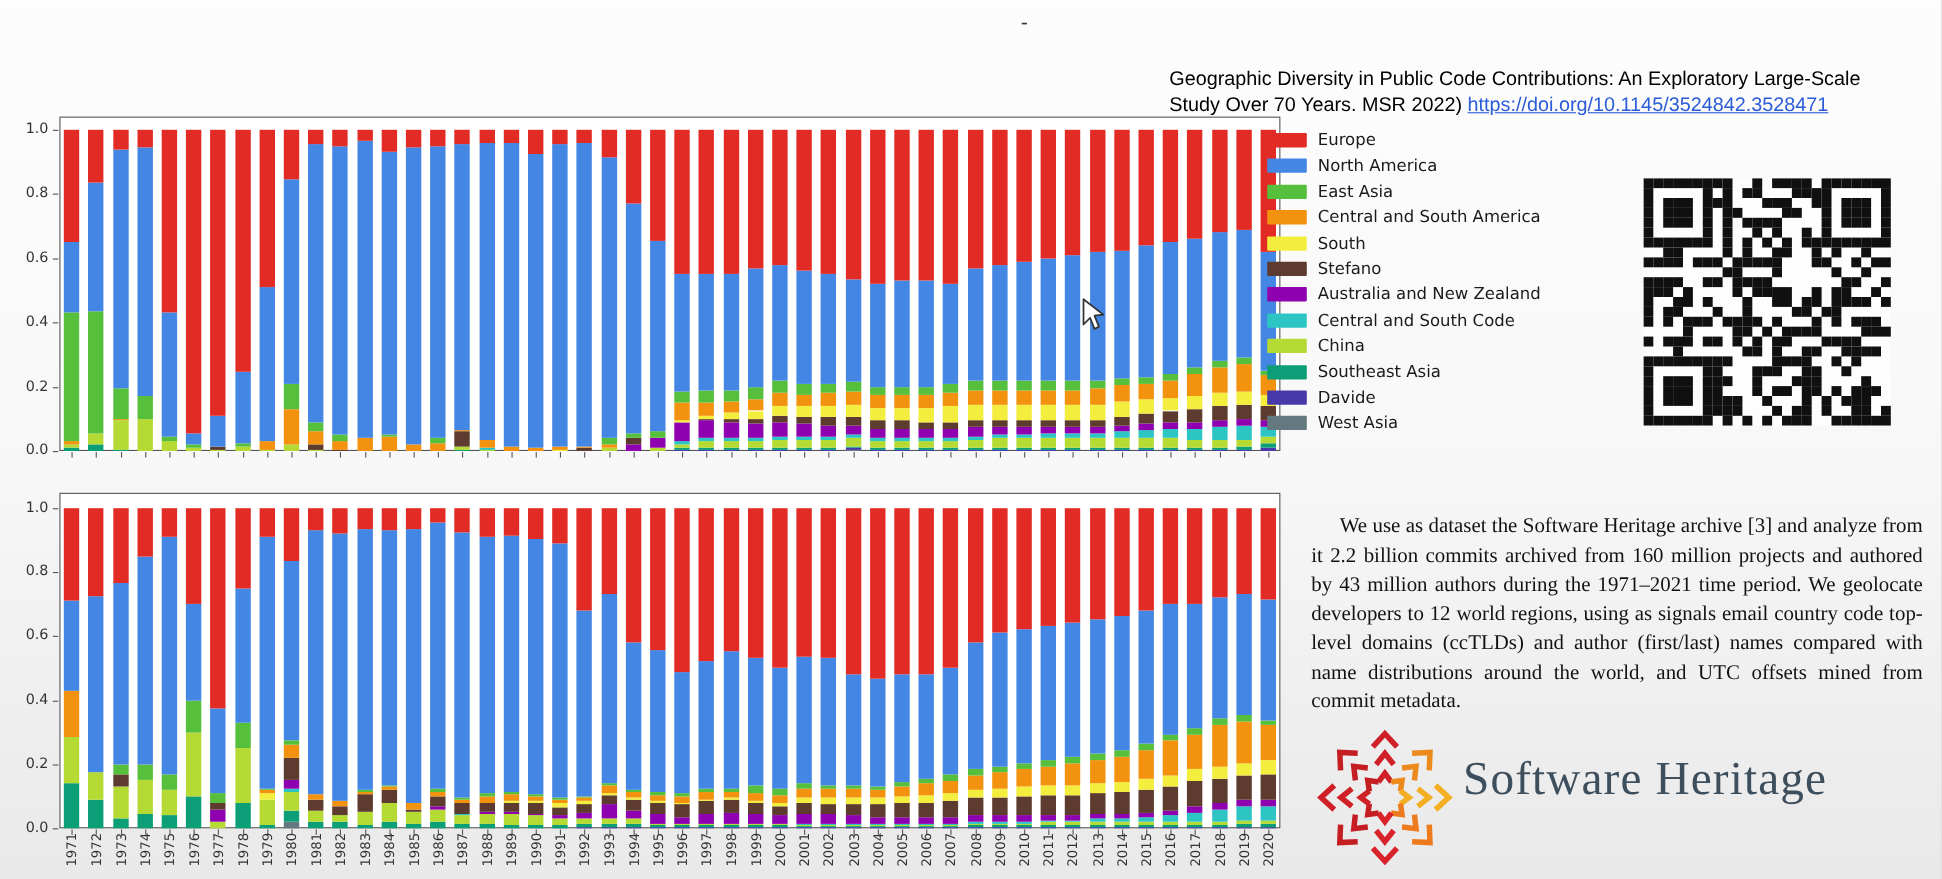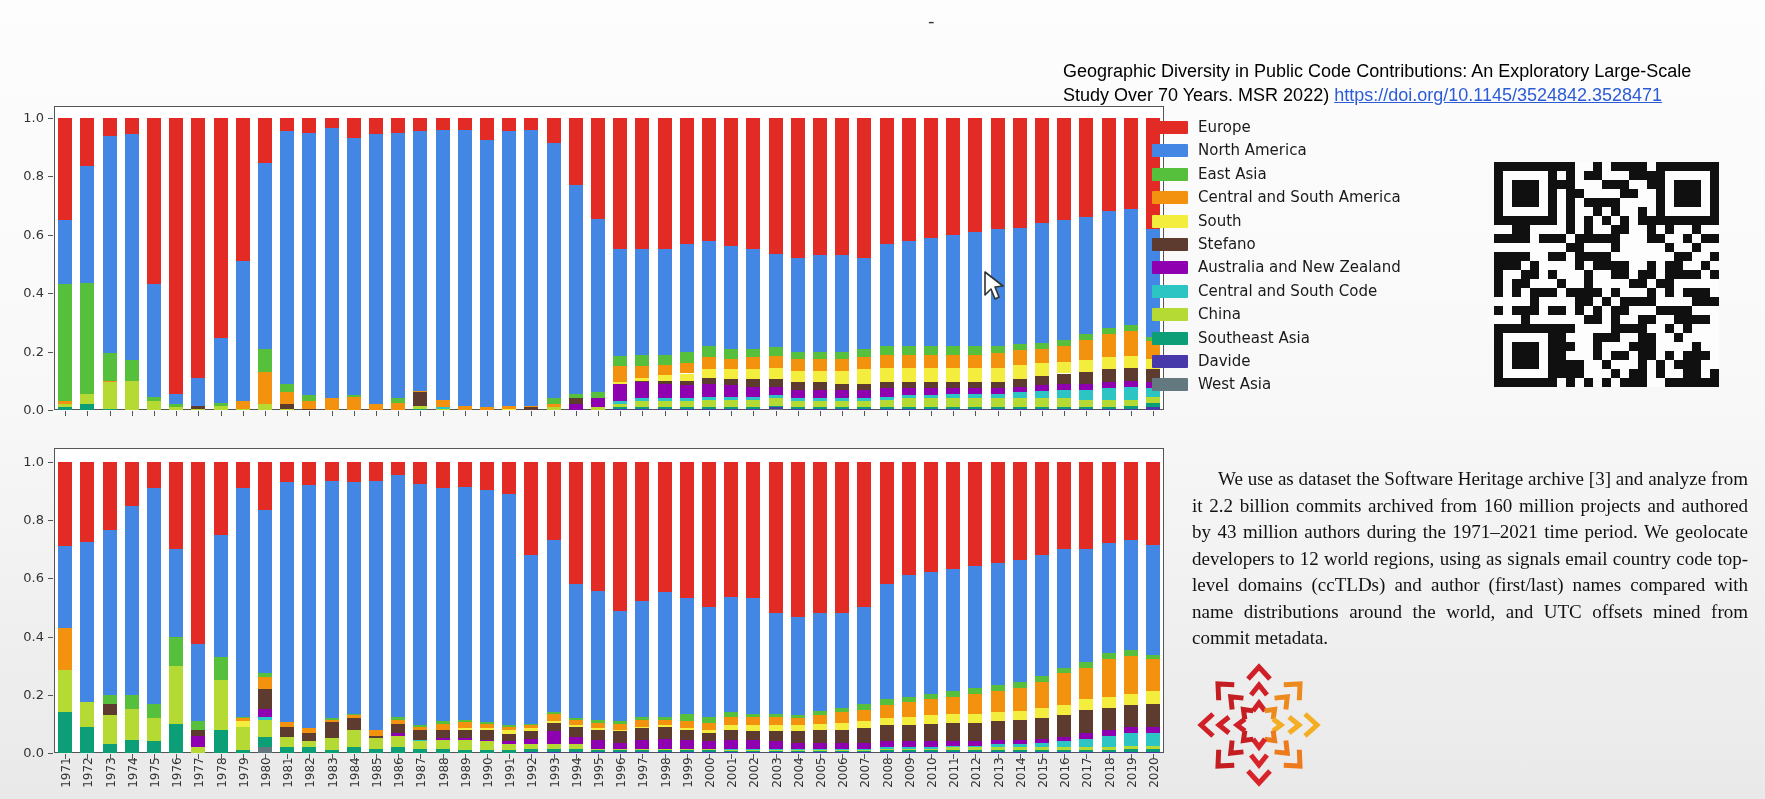--- a/index.html
+++ b/index.html
@@ -1460,17 +1460,18 @@
           <path d="M -6,-14 L 0,-22 L 6,-14" fill="none" stroke="#cf2027" stroke-width="5"></path>
           <path d="M -8,-30 L 0,-40 L 8,-30" fill="none" stroke="#cf2027" stroke-width="5"></path>
           <path d="M -11,-46 L 0,-58 L 11,-46" fill="none" stroke="#cf2027" stroke-width="5"></path>
         </g>
         <g transform="translate(71,73) rotate(315)">
           <path d="M -6,-14 L 0,-22 L 6,-14" fill="none" stroke="#c41d22" stroke-width="5"></path>
           <path d="M -8,-30 L 0,-40 L 8,-30" fill="none" stroke="#c41d22" stroke-width="5"></path>
           <path d="M -11,-46 L 0,-58 L 11,-46" fill="none" stroke="#c41d22" stroke-width="5"></path>
         </g>
       </svg></div>
+  <div class="sh-name">Software Heritage</div>
 
   <div class="cursor" id="cursor"><svg width="26" height="32" xmlns="http://www.w3.org/2000/svg">
         <path d="M3,2 L3,25 L9,19 L13,29 L17,27 L13,17 L21,16 Z" fill="#ffffff" stroke="#333" stroke-width="1.6" stroke-linejoin="round"></path>
       </svg></div>
 </div>
 
 </body></html>

